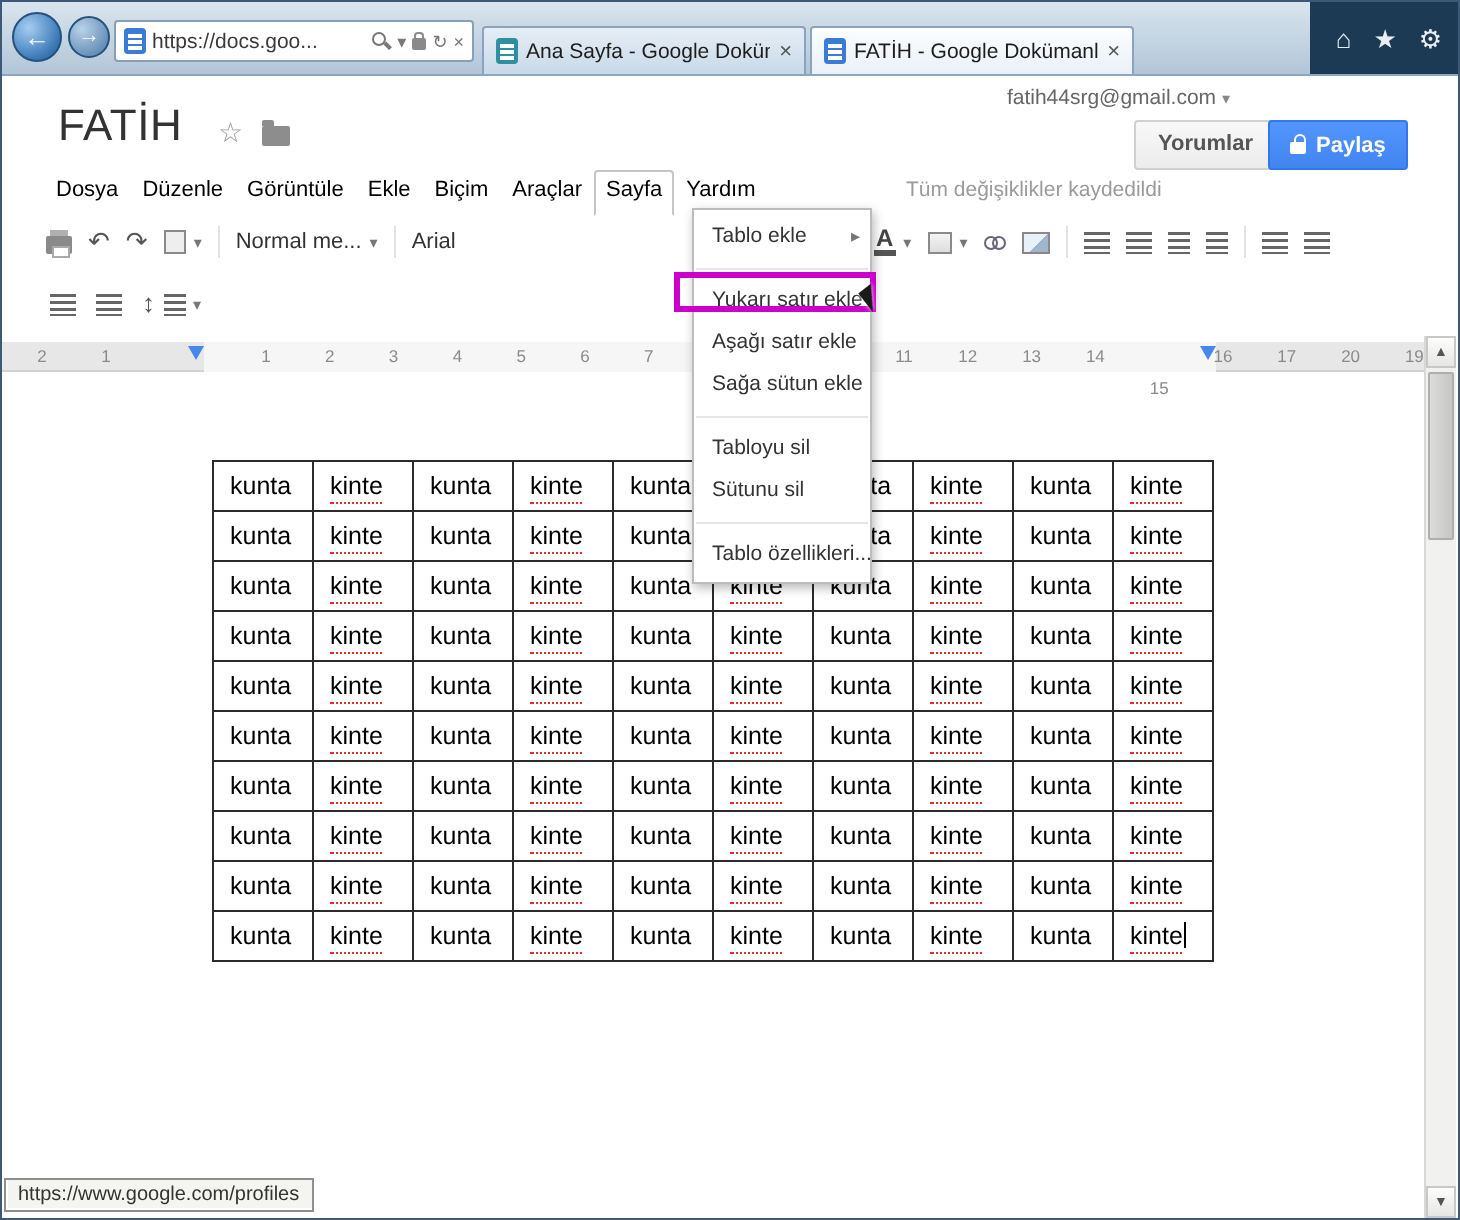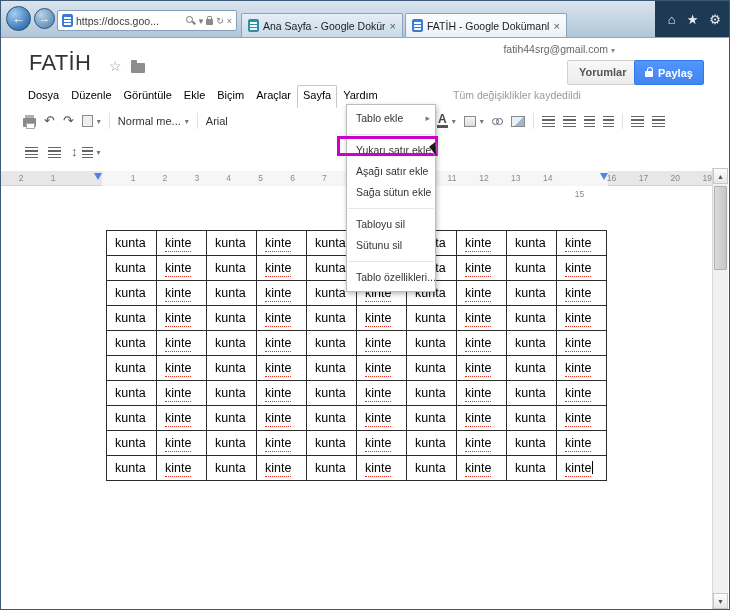--- a/index.html
+++ b/index.html
@@ -408,14 +408,15 @@
     <div class="ptr"></div>
 
   </div>
 
   <div class="scrollbar">
     <div class="sb-btn up">▲</div>
     <div class="sb-thumb"></div>
     <div class="sb-btn down">▼</div>
   </div>
 
+  <div class="status-tip">https://www.google.com/profiles</div>
 
 </div>
 
 </body></html>

